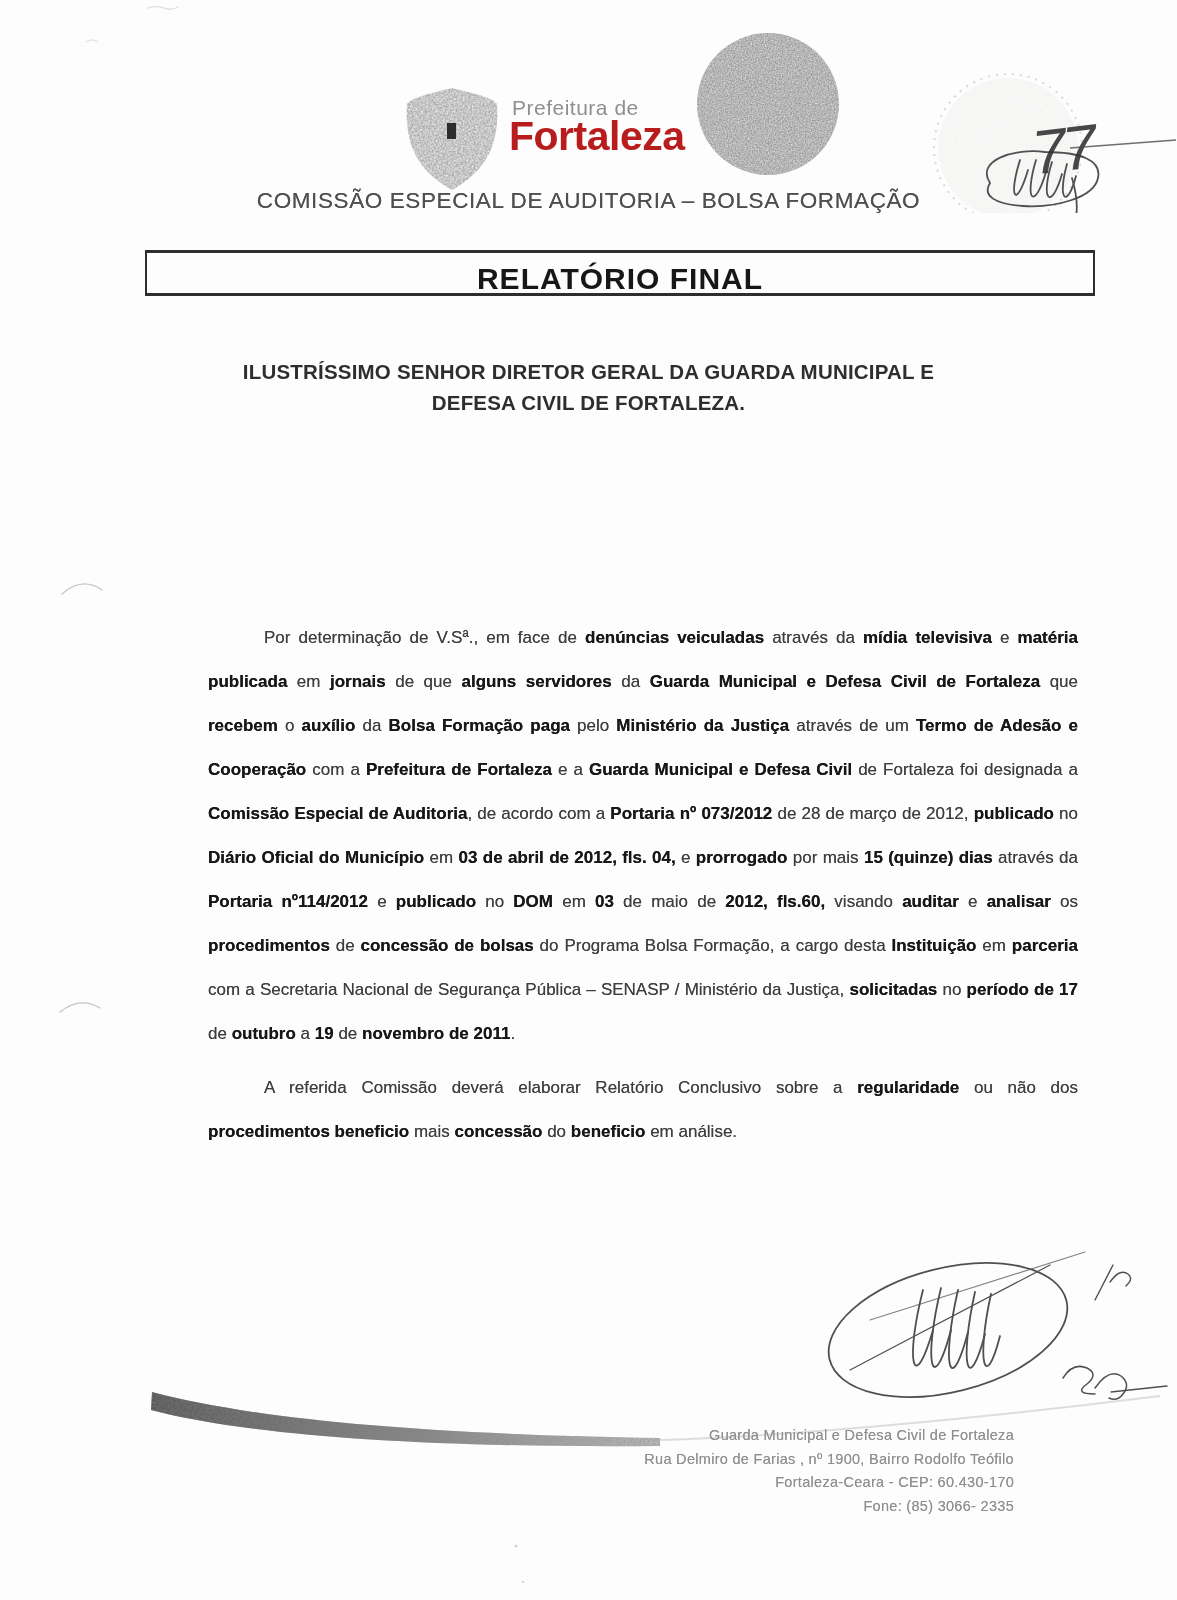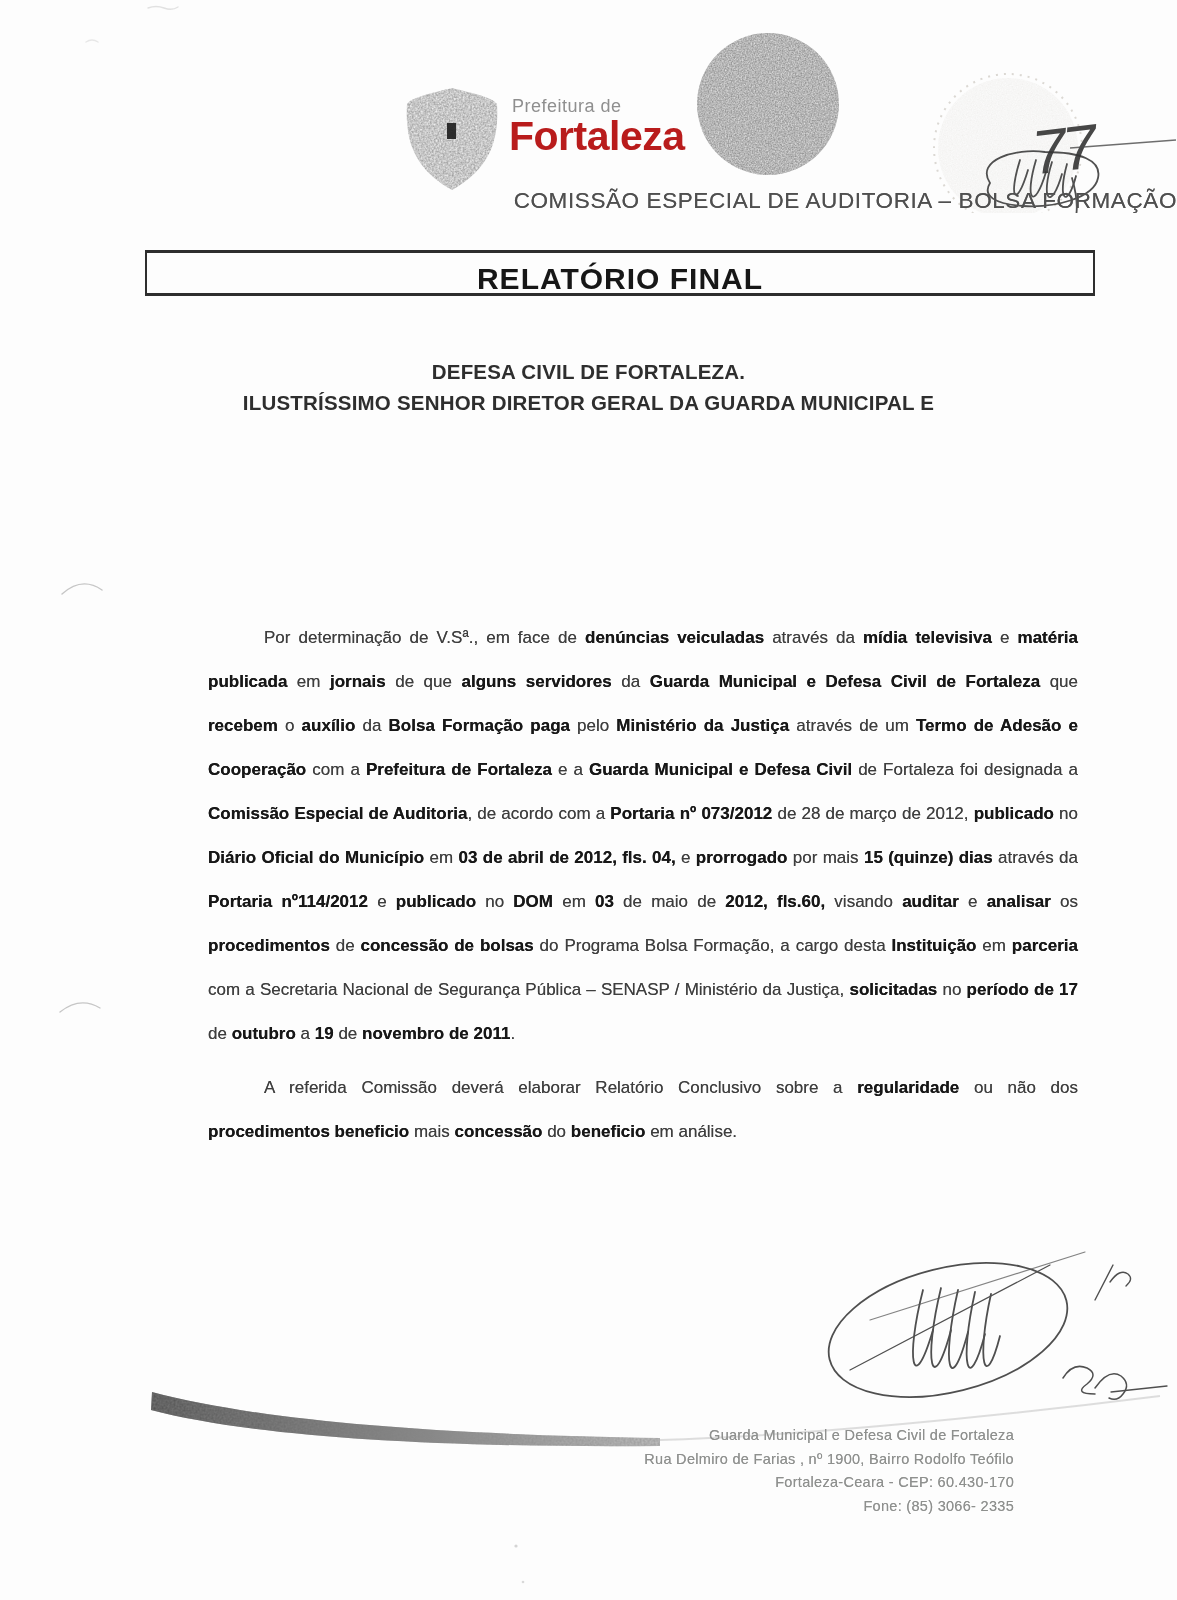--- a/index.html
+++ b/index.html
@@ -7,24 +7,24 @@
     position:relative;
     width:1177px;height:1600px;
     margin:0 auto;
     background:#fdfdfd;
     font-family:"Liberation Sans",sans-serif;
     overflow:hidden;
     color:#3e3e3e;
   }
   .abs{position:absolute;}
   
-  .logo-pre{left:512px;top:96px;font-size:18px;color:#8f8f8f;letter-spacing:.5px;}
+  .logo-pre{left:512px;top:96px;font-size:21px;color:#8f8f8f;letter-spacing:.5px;}
   .logo-name{left:509px;top:113px;font-size:41px;font-weight:800;color:#b91c1c;letter-spacing:-.5px;}
   .org-line{
-    left:0;right:0;top:188px;text-align:right;
+    left:0;right:0;top:188px;text-align:center;
     font-size:22.5px;color:#4f4f4f;letter-spacing:.6px;
     text-shadow:0 0 .6px #777;
   }
   
   .title-box{
     left:145px;top:250px;width:950px;height:46px;box-sizing:border-box;
     border:2px solid #2e2e2e;border-top-width:3px;border-bottom-width:3px;
     text-align:center;line-height:51px;
     font-size:30px;font-weight:700;letter-spacing:1px;color:#171717;
   }
@@ -105,22 +105,22 @@
     </g>
   </svg>
 
   <div class="abs org-line">COMISSÃO ESPECIAL DE AUDITORIA – BOLSA FORMAÇÃO</div>
 
   <div class="abs title-box">
     <span>RELATÓRIO FINAL</span>
   </div>
 
   <div class="abs addressee">
+    <div>ILUSTRÍSSIMO SENHOR DIRETOR GERAL DA GUARDA MUNICIPAL E</div>
     <div>DEFESA CIVIL DE FORTALEZA.</div>
-    <div>ILUSTRÍSSIMO SENHOR DIRETOR GERAL DA GUARDA MUNICIPAL E</div>
   </div>
 
   <div class="abs body-wrap">
       <p class="body-par"><span>Por determinação de V.Sª., em face de </span><span class="b">denúncias veiculadas</span><span> através da </span><span class="b">mídia televisiva</span><span> e </span><span class="b">matéria publicada</span><span> em </span><span class="b">jornais</span><span> de que </span><span class="b">alguns servidores</span><span> da </span><span class="b">Guarda Municipal e Defesa Civil de Fortaleza</span><span> que </span><span class="b">recebem</span><span> o </span><span class="b">auxílio</span><span> da </span><span class="b">Bolsa Formação paga</span><span> pelo </span><span class="b">Ministério da Justiça</span><span> através de um </span><span class="b">Termo de Adesão e Cooperação</span><span> com a </span><span class="b">Prefeitura de Fortaleza</span><span> e a </span><span class="b">Guarda Municipal e Defesa Civil</span><span> de Fortaleza foi designada a </span><span class="b">Comissão Especial de Auditoria</span><span>, de acordo com a </span><span class="b">Portaria nº 073/2012</span><span> de 28 de março de 2012, </span><span class="b">publicado</span><span> no </span><span class="b">Diário Oficial do Município</span><span> em </span><span class="b">03 de abril de 2012, fls. 04,</span><span> e </span><span class="b">prorrogado</span><span> por mais </span><span class="b">15 (quinze) dias</span><span> através da </span><span class="b">Portaria nº114/2012</span><span> e </span><span class="b">publicado</span><span> no </span><span class="b">DOM</span><span> em </span><span class="b">03</span><span> de maio de </span><span class="b">2012, fls.60,</span><span> visando </span><span class="b">auditar</span><span> e </span><span class="b">analisar</span><span> os </span><span class="b">procedimentos</span><span> de </span><span class="b">concessão de bolsas</span><span> do Programa Bolsa Formação, a cargo desta </span><span class="b">Instituição</span><span> em </span><span class="b">parceria</span><span> com a Secretaria Nacional de Segurança Pública – SENASP / Ministério da Justiça, </span><span class="b">solicitadas</span><span> no </span><span class="b">período de 17</span><span> de </span><span class="b">outubro</span><span> a </span><span class="b">19</span><span> de </span><span class="b">novembro de 2011</span><span>.</span></p>
       <p class="body-par"><span>A referida Comissão deverá elaborar Relatório Conclusivo sobre a </span><span class="b">regularidade</span><span> ou não dos </span><span class="b">procedimentos beneficio</span><span> mais </span><span class="b">concessão</span><span> do </span><span class="b">beneficio</span><span> em análise.</span></p>
     </div>
 
   <svg class="abs" style="left:795px;top:1230px;" width="382" height="185" viewBox="0 0 382 185" aria-hidden="true">
     <g stroke="#383838" stroke-width="1.8" fill="none" stroke-linecap="round" opacity="0.88">
       <path d="M75 90 L290 22" stroke-width="1.2" opacity="0.7"></path>

